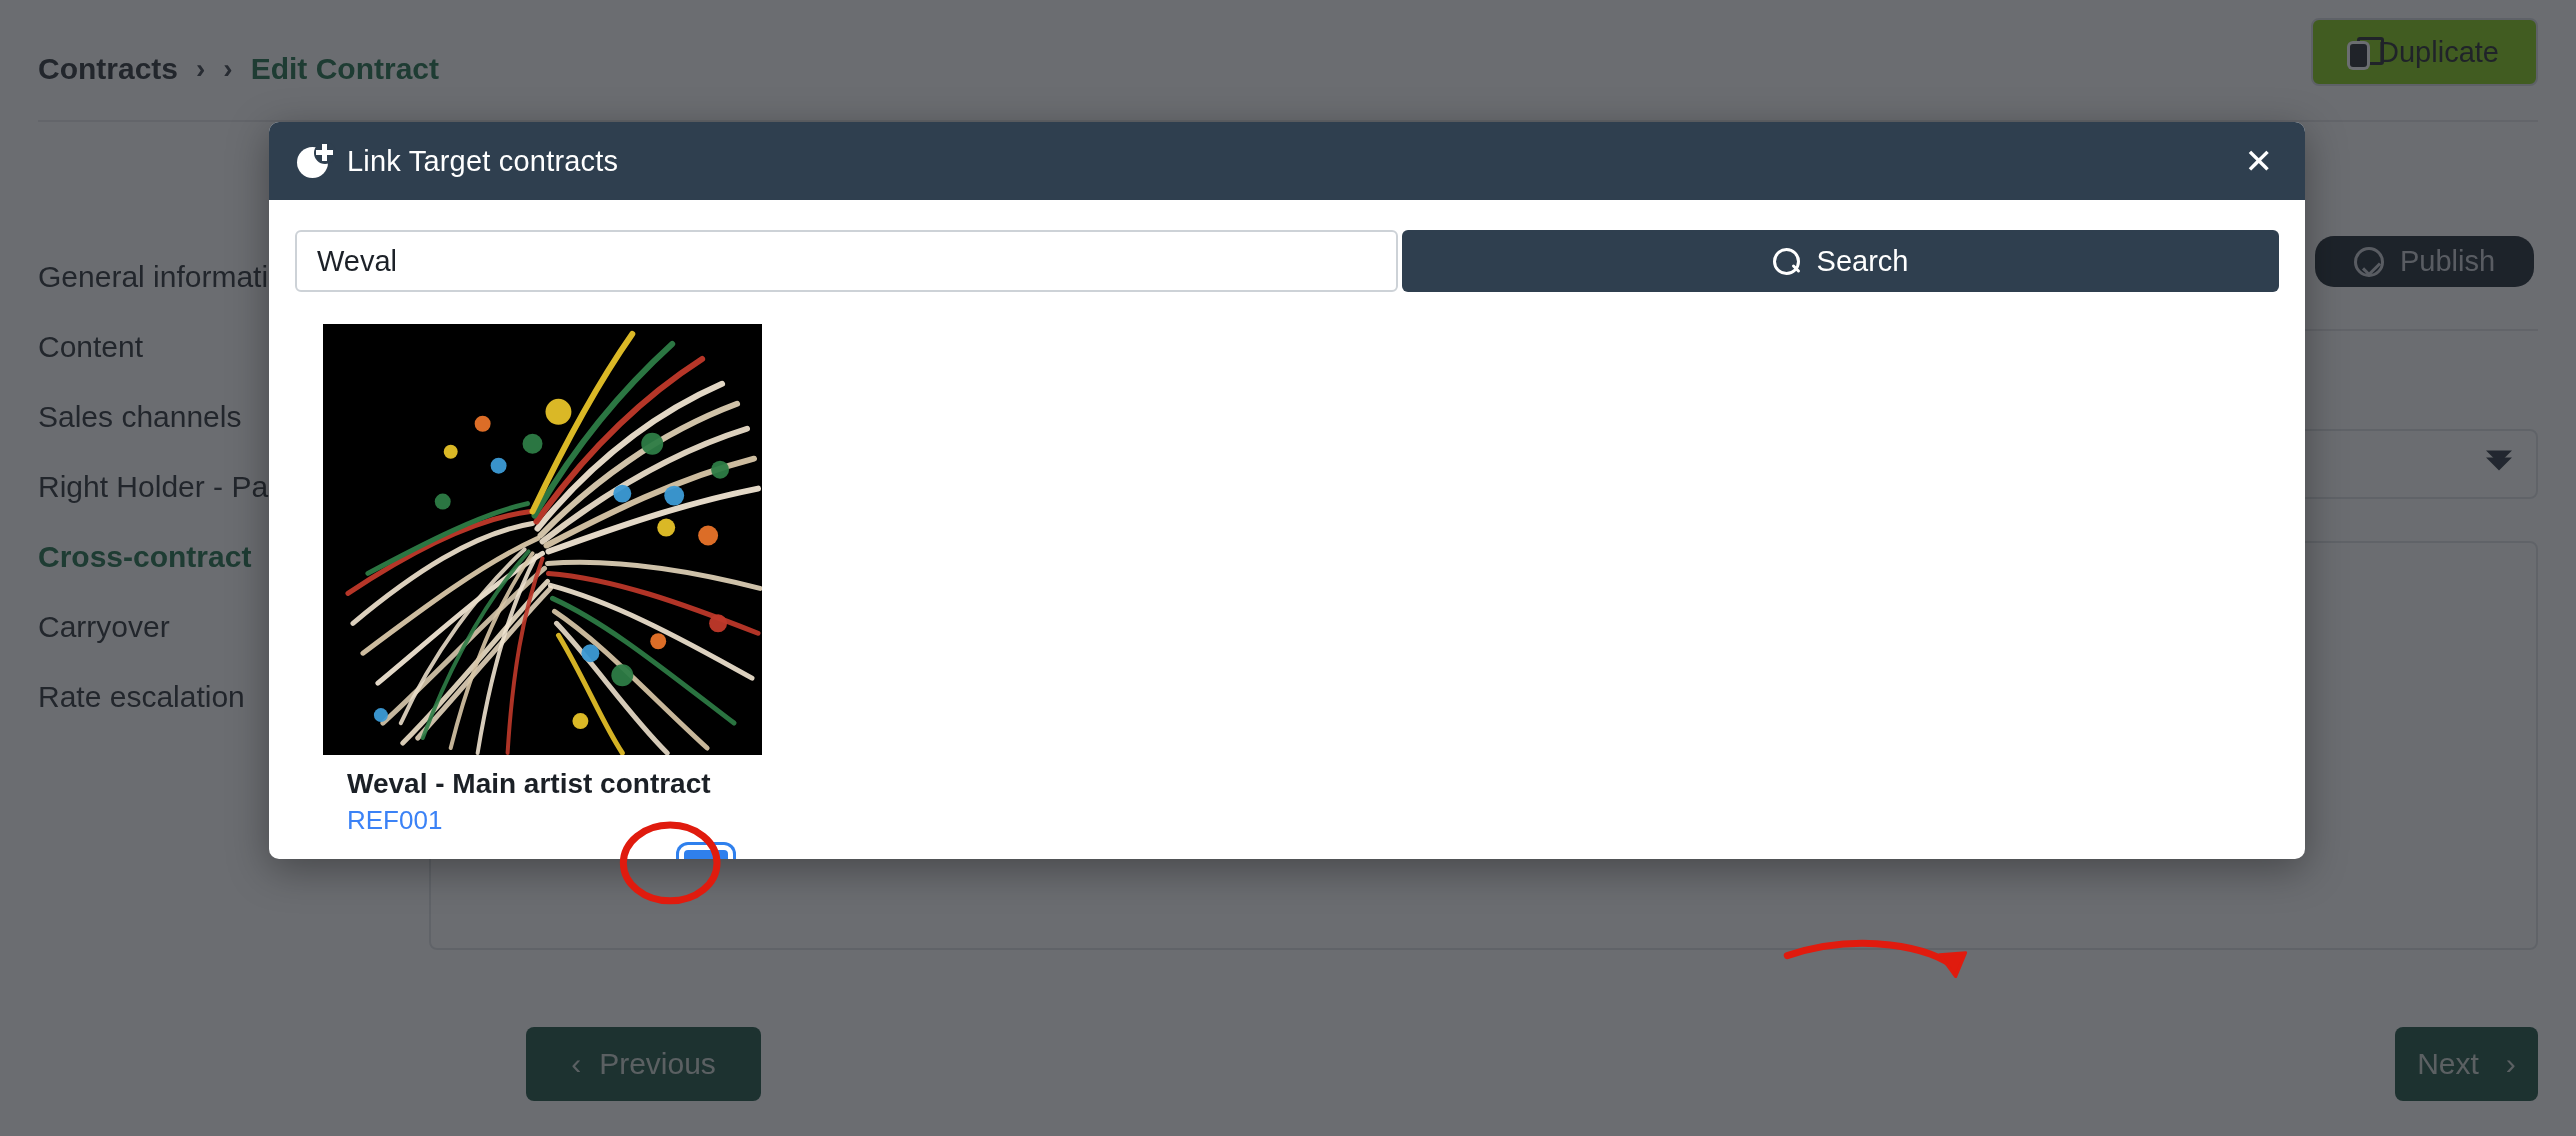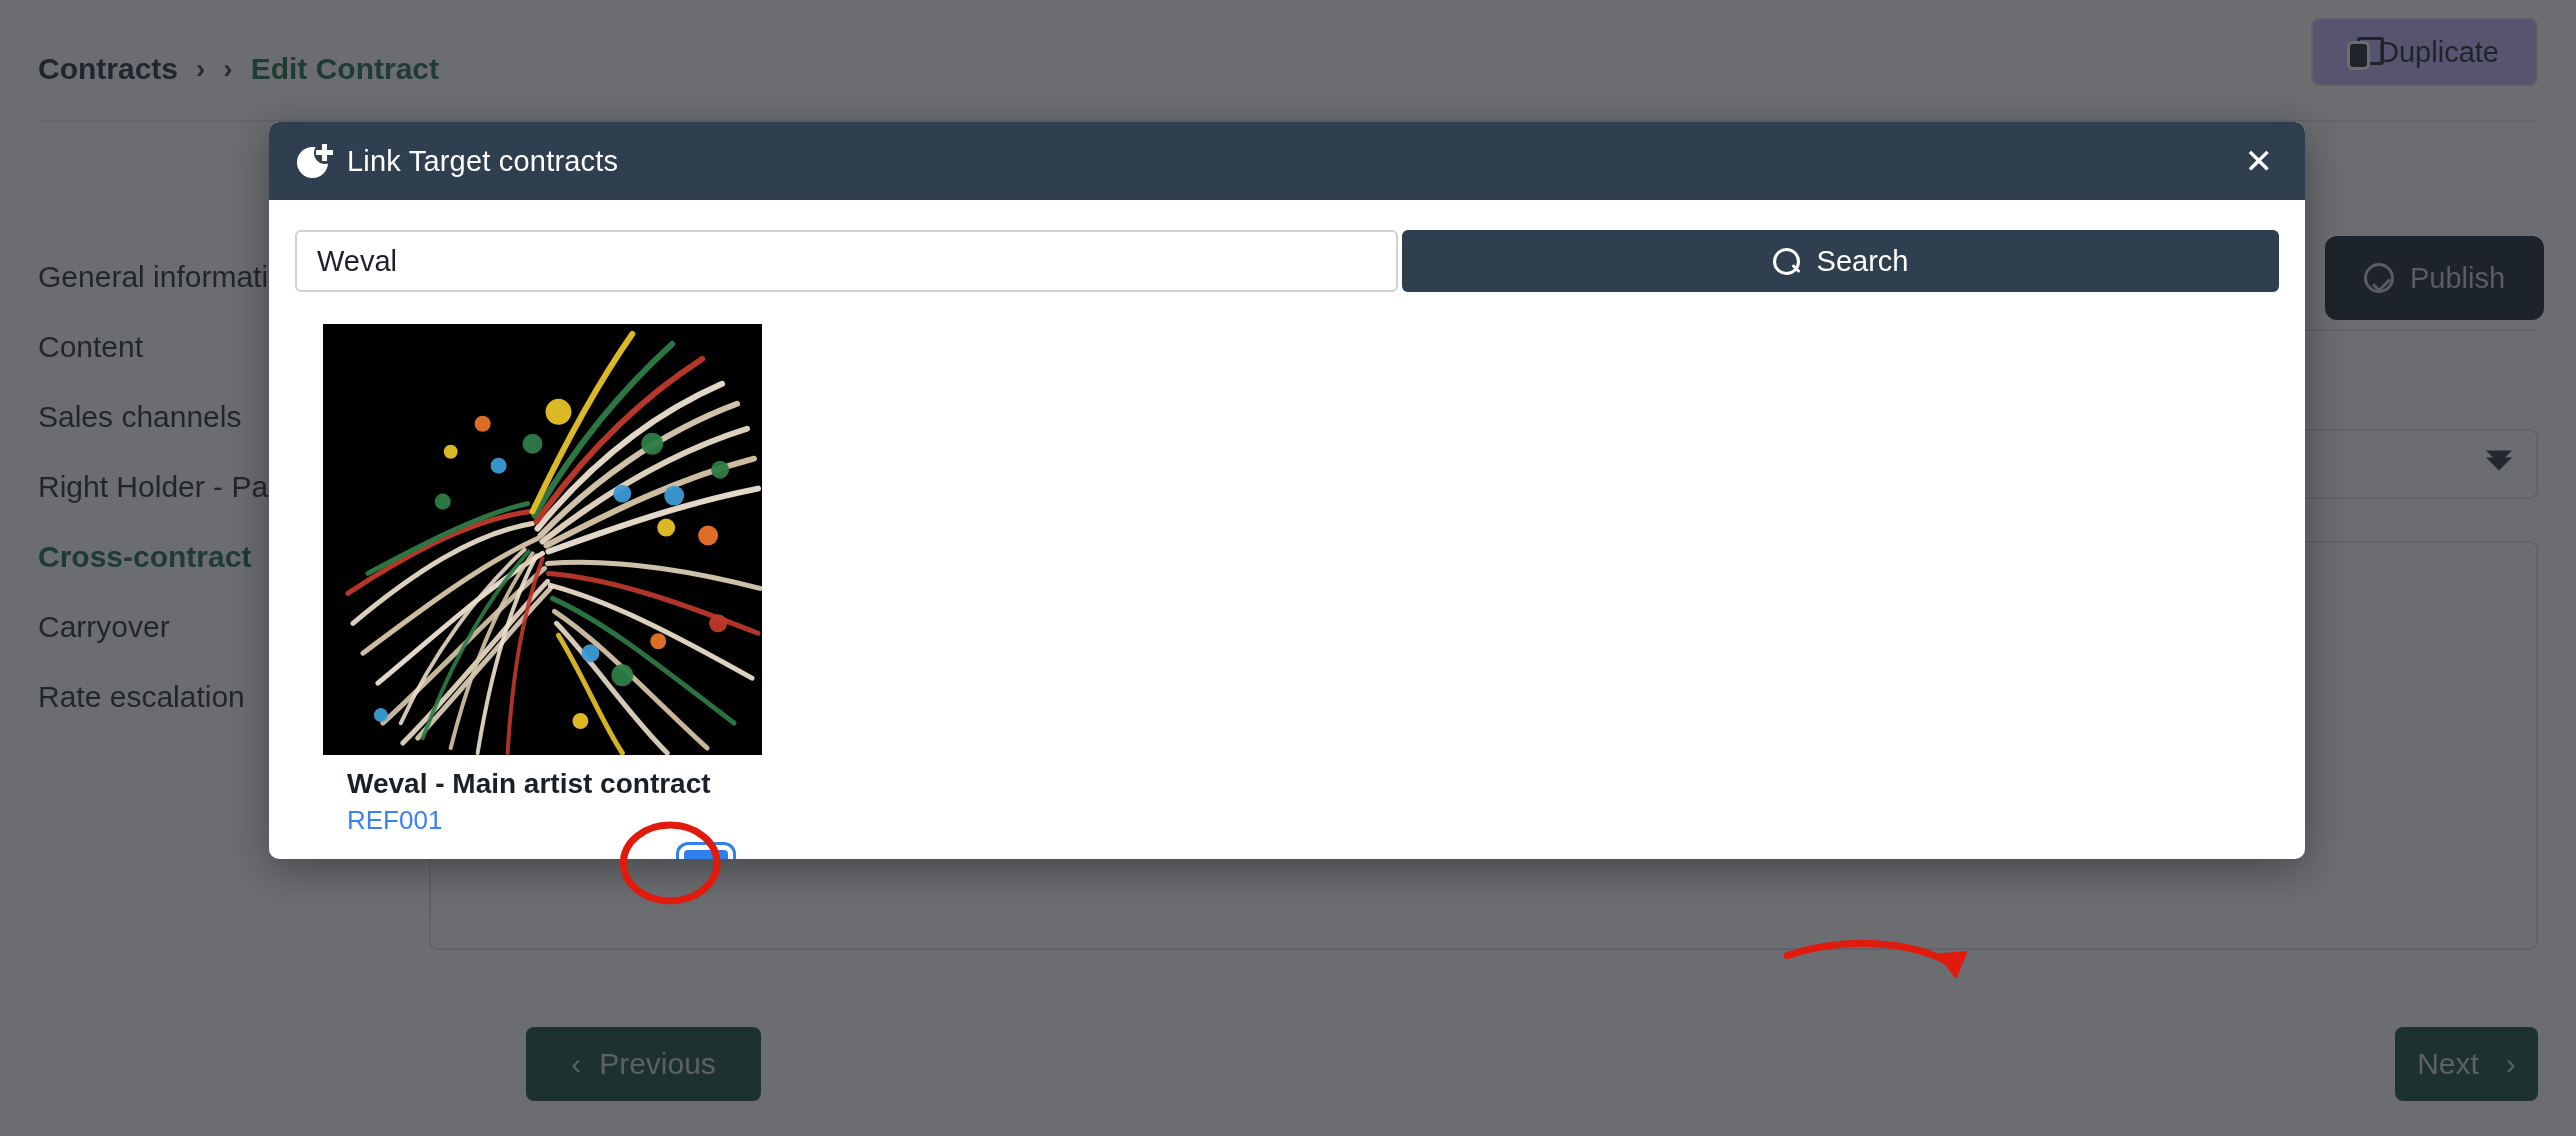--- a/index.html
+++ b/index.html
@@ -26,21 +26,21 @@
   }
   .crumb-root { color: #2b3137; }
   .crumb-link { color: #1f6f4a; }
   .crumb-sep { color: #3b4149; font-size: 28px; font-weight: 600; }
 
   #duplicate-btn {
     position: absolute; right: 38px; top: 18px;
     width: 227px; height: 68px;
     border: 2px solid #d9dce0;
     border-radius: 8px;
-    background: #c4b5fd;
+    background: #84cc16;
     display: flex; align-items: center; justify-content: center;
     gap: 0;
     font-size: 29px; color: #23282e;
   }
   .dup-icon { display: inline-block; width: 28px; height: 30px; position: relative; }
   .dup-icon::before {
     content: ""; position: absolute; left: 7px; top: 0;
     width: 21px; height: 22px;
     border: 3px solid #23282e; border-radius: 3px;
   }
@@ -58,23 +58,23 @@
 
   #side-nav {
     position: absolute; left: 38px; top: 259px;
     display: flex; flex-direction: column; gap: 34px;
     font-size: 30px; color: #2b3137;
   }
   .nav-item { white-space: nowrap; line-height: 36px; }
   .nav-item.active { color: #1f6f4a; font-weight: 700; }
 
   #publish-btn {
-    position: absolute; right: 32px; top: 236px;
-    width: 219px; height: 84px;
-    background: #1c2630; border-radius: 12px;
+    position: absolute; right: 42px; top: 236px;
+    width: 219px; height: 51px;
+    background: #1c2630; border-radius: 19px;
     display: flex; align-items: center; justify-content: center; gap: 16px;
     color: #c9ced4; font-size: 29px;
   }
   .pub-icon { width: 30px; height: 30px; border: 3px solid #c9ced4; border-radius: 50%; position: relative; }
   .pub-icon::after {
     content:""; position:absolute; left:6px; top:12px;
     width: 14px; height: 7px;
     border-left: 3px solid #c9ced4; border-bottom: 3px solid #c9ced4;
     transform: rotate(-45deg);
   }

